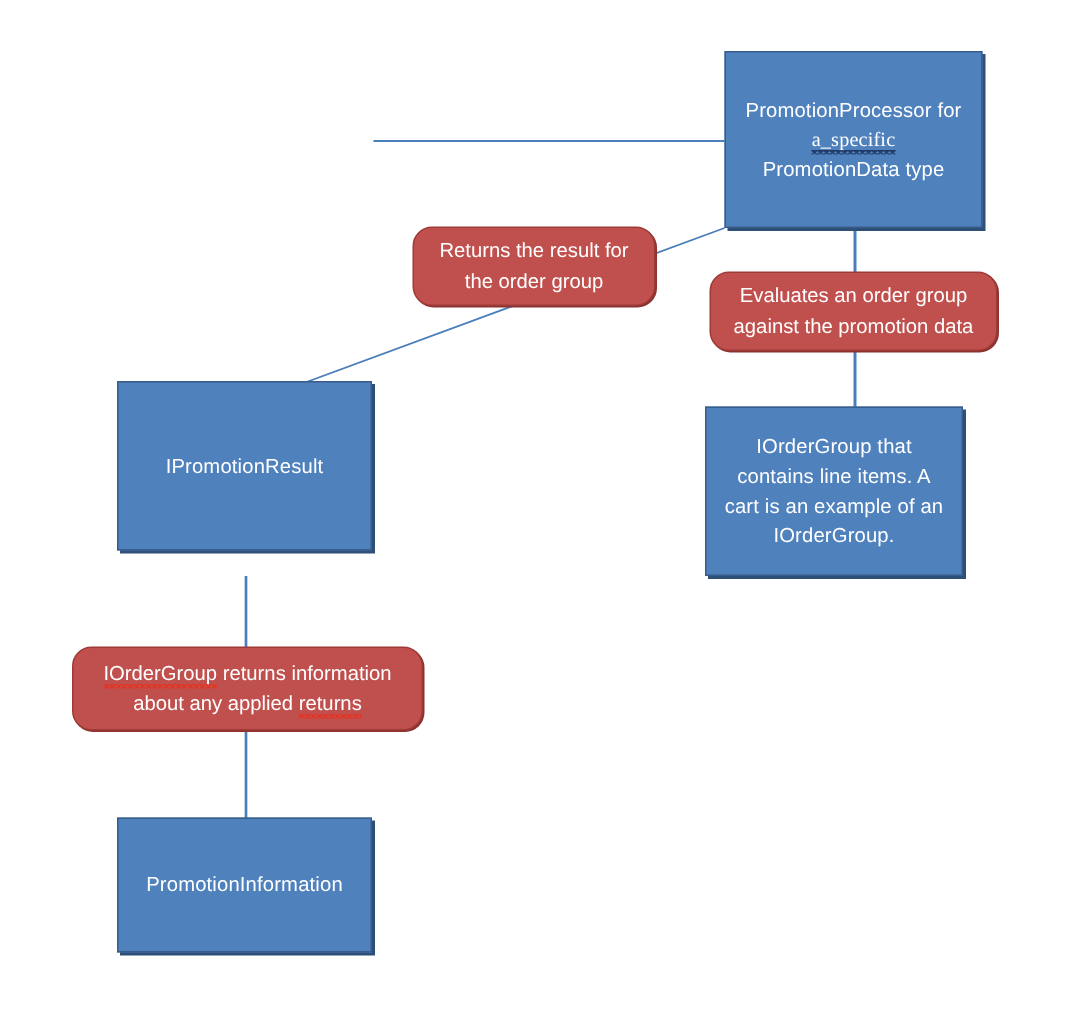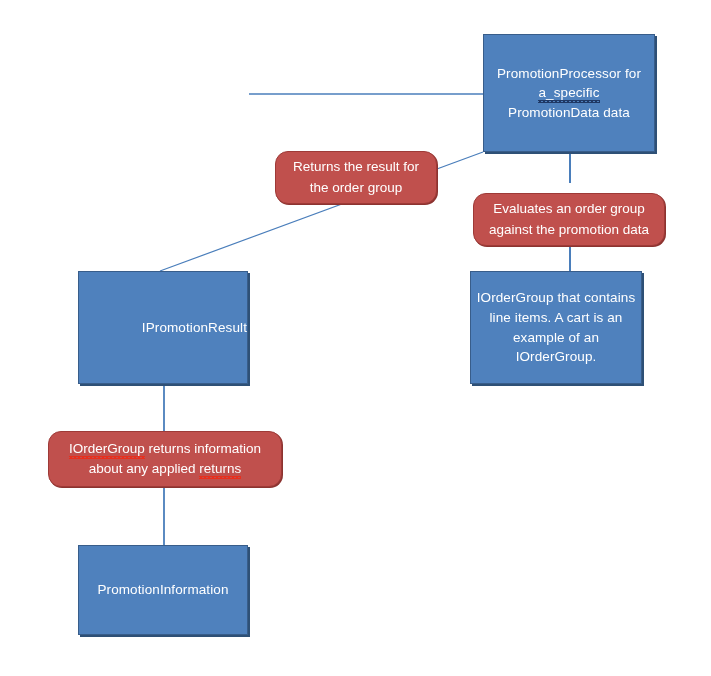--- a/index.html
+++ b/index.html
@@ -36,21 +36,21 @@
     border: 1px solid #385D8A;
     box-shadow: 2px 2px 0 0 #2E5076;
     display: flex;
     align-items: center;
     justify-content: center;
     text-align: center;
     color: #ffffff;
     font-size: 13.5px;
     line-height: 1.45;
     letter-spacing: 0.1px;
-    padding: 4px 0;
+    padding: 4px 10px;
   }
   .node-box .node-text {
     display: block;
     width: 100%;
   }
 
   
   .callout {
     position: absolute;
     box-sizing: border-box;
@@ -98,31 +98,32 @@
   .squiggle-navy::after {
     background-image:
       linear-gradient(45deg, transparent 42%, #1F3864 42%, #1F3864 58%, transparent 58%),
       linear-gradient(-45deg, transparent 42%, #1F3864 42%, #1F3864 58%, transparent 58%);
     background-size: 4px 3px;
     background-repeat: repeat-x;
   }
   .squiggle-navy {
     text-decoration: none;
     border-bottom: 1px solid #1F3864;
+    font-family: Liberation Serif, serif;
   }
 
   
   #node-promotion-data      { left: 78px;  top: 34px;  width: 170px; height: 118px; }
   #node-promotion-processor { left: 483px; top: 34px;  width: 172px; height: 118px; }
   #node-order-group         { left: 470px; top: 271px; width: 172px; height: 113px; }
-  #node-promotion-result    { left: 78px;  top: 271px; width: 170px; height: 113px; text-align: right; }
+  #node-promotion-result    { left: 78px;  top: 254px; width: 170px; height: 113px; }
   #node-promotion-info      { left: 78px;  top: 545px; width: 170px; height: 90px; }
 
   #callout-returns-result   { left: 275px; top: 151px; width: 162px; height: 53px; }
-  #callout-evaluates-group  { left: 473px; top: 181px; width: 192px; height: 53px; margin-top: 12px; }
+  #callout-evaluates-group  { left: 473px; top: 181px; width: 192px; height: 53px; }
   #callout-apply-reward     { left: 48px;  top: 431px; width: 234px; height: 56px; }
 </style>
 </head>
 <body>
 
 <div id="canvas">
 
   <svg id="connectors" viewBox="0 0 711 676" width="711" height="676" xmlns="http://www.w3.org/2000/svg">
 
     <line x1="249" y1="94" x2="483" y2="94" stroke="#4A7EBB" stroke-width="1.4"></line>
@@ -136,21 +137,21 @@
     <line x1="164" y1="384" x2="164" y2="433" stroke="#4A7EBB" stroke-width="1.8"></line>
 
     <line x1="164" y1="485" x2="164" y2="546" stroke="#4A7EBB" stroke-width="1.8"></line>
   </svg>
 
 
   <div class="node-box" id="node-promotion-processor">
     <span class="node-text">
       <span>PromotionProcessor for</span><br>
       <span class="squiggle-navy">a_specific</span><br>
-      <span>PromotionData data</span>
+      <span>PromotionData type</span>
     </span>
   </div>
 
   <div class="node-box" id="node-order-group">
     <span class="node-text">IOrderGroup that contains line items. A cart is an example of an IOrderGroup.</span>
   </div>
 
   <div class="node-box" id="node-promotion-result">
     <span class="node-text">IPromotionResult</span>
   </div>

